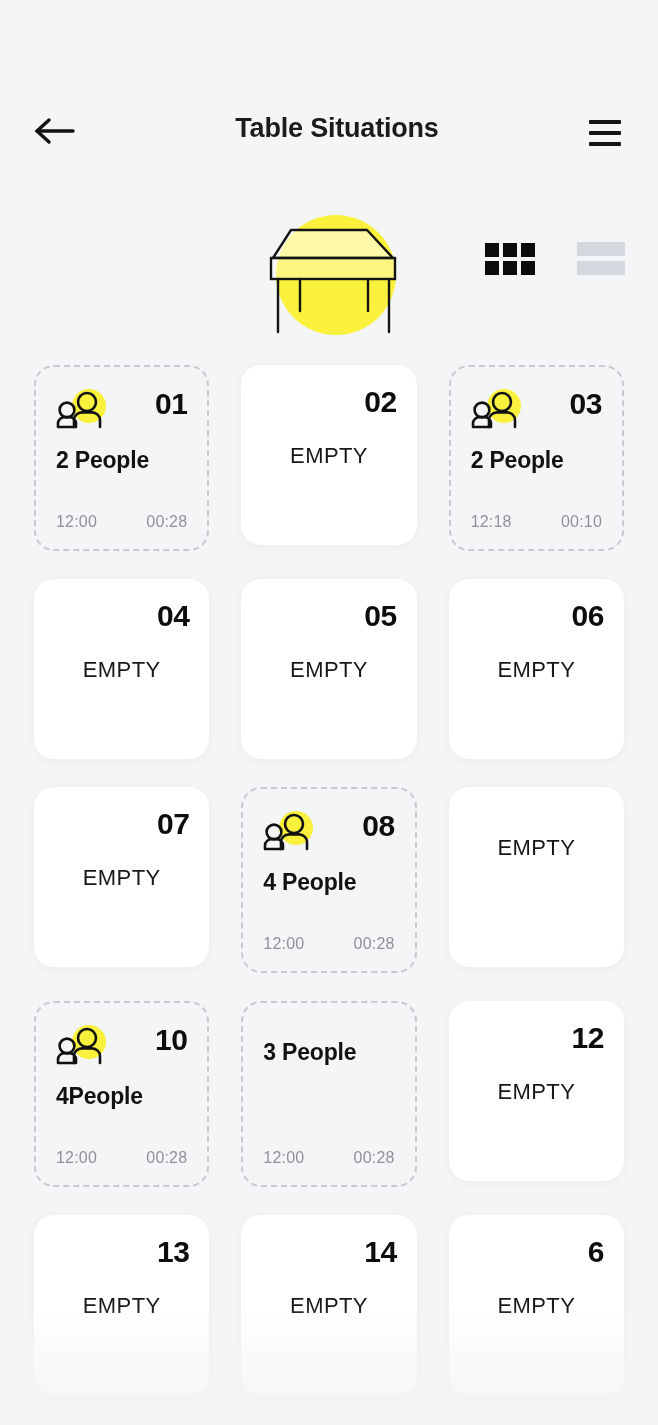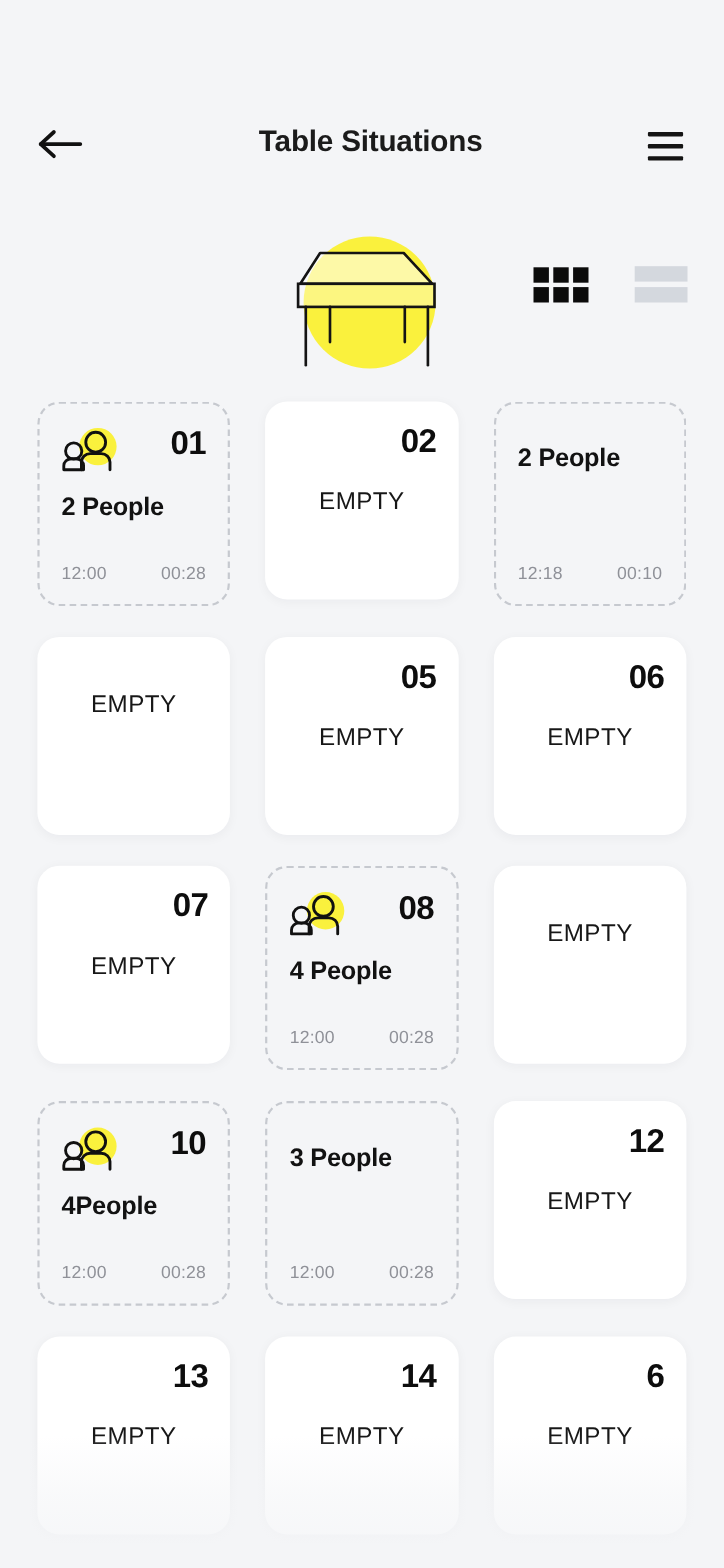--- a/index.html
+++ b/index.html
@@ -302,27 +302,42 @@
         <span>00:28</span>
       </div>
     </div>
     <div class="card empty">
       <div class="card-top">
         <span class="card-num">02</span>
       </div>
       <div class="status">EMPTY</div>
     </div>
     <div class="card occupied">
+      <div class="card-top">
+        <span class="people-icon">
+          <span class="blob"></span>
+          <svg width="50" height="40" viewBox="0 0 50 40" fill="none">
+            <circle cx="31" cy="11" r="9" stroke="#111" stroke-width="2.6"></circle>
+            <path d="M18 36 V29 c0-4.2 3.6-7.6 8-7.6 h10 c4.4 0 8 3.4 8 7.6 V36" stroke="#111" stroke-width="2.6" stroke-linecap="round" stroke-linejoin="round"></path>
+            <circle cx="11" cy="19" r="7.4" stroke="#111" stroke-width="2.6"></circle>
+            <path d="M2 36 V32.5 c0-3.6 3.1-6.5 7-6.5 h4 c3.9 0 7 2.9 7 6.5 V36 Z" stroke="#111" stroke-width="2.6" stroke-linejoin="round" fill="none"></path>
+          </svg>
+        </span>
+        <span class="card-num">03</span>
+      </div>
       <div class="status">2 People</div>
       <div class="card-times">
         <span>12:18</span>
         <span>00:10</span>
       </div>
     </div>
     <div class="card empty">
+      <div class="card-top">
+        <span class="card-num">04</span>
+      </div>
       <div class="status">EMPTY</div>
     </div>
     <div class="card empty">
       <div class="card-top">
         <span class="card-num">05</span>
       </div>
       <div class="status">EMPTY</div>
     </div>
     <div class="card empty">
       <div class="card-top">

